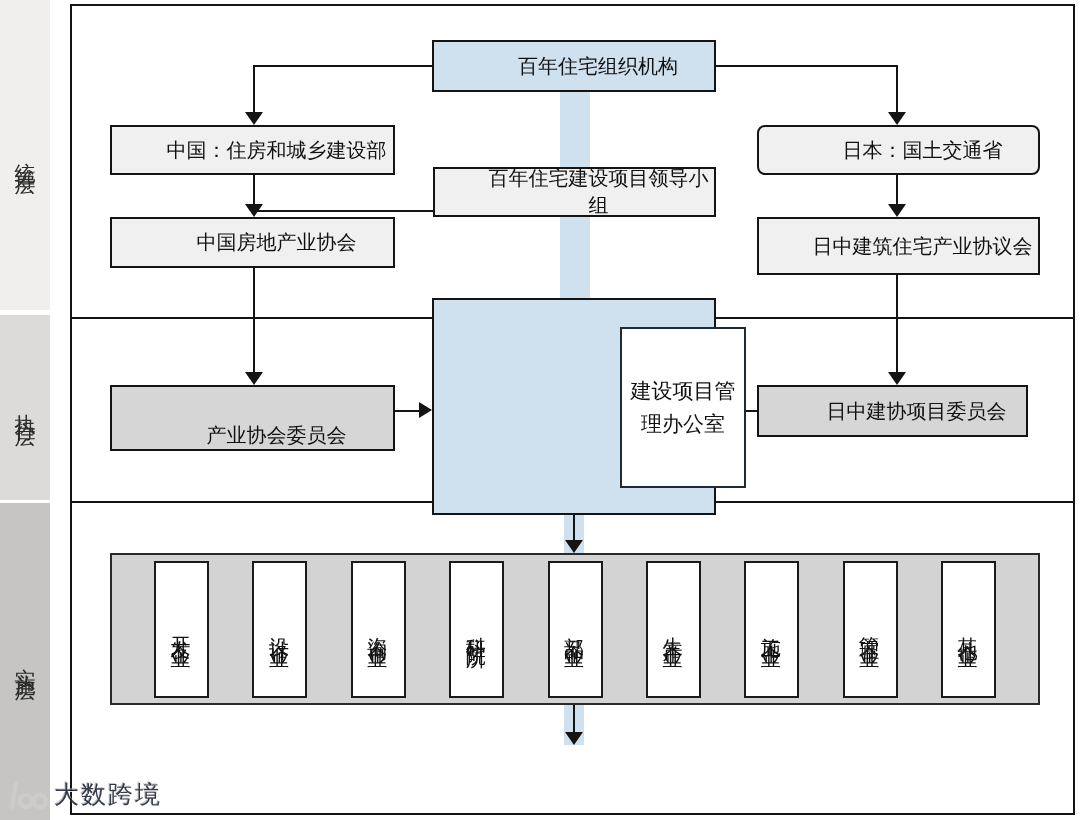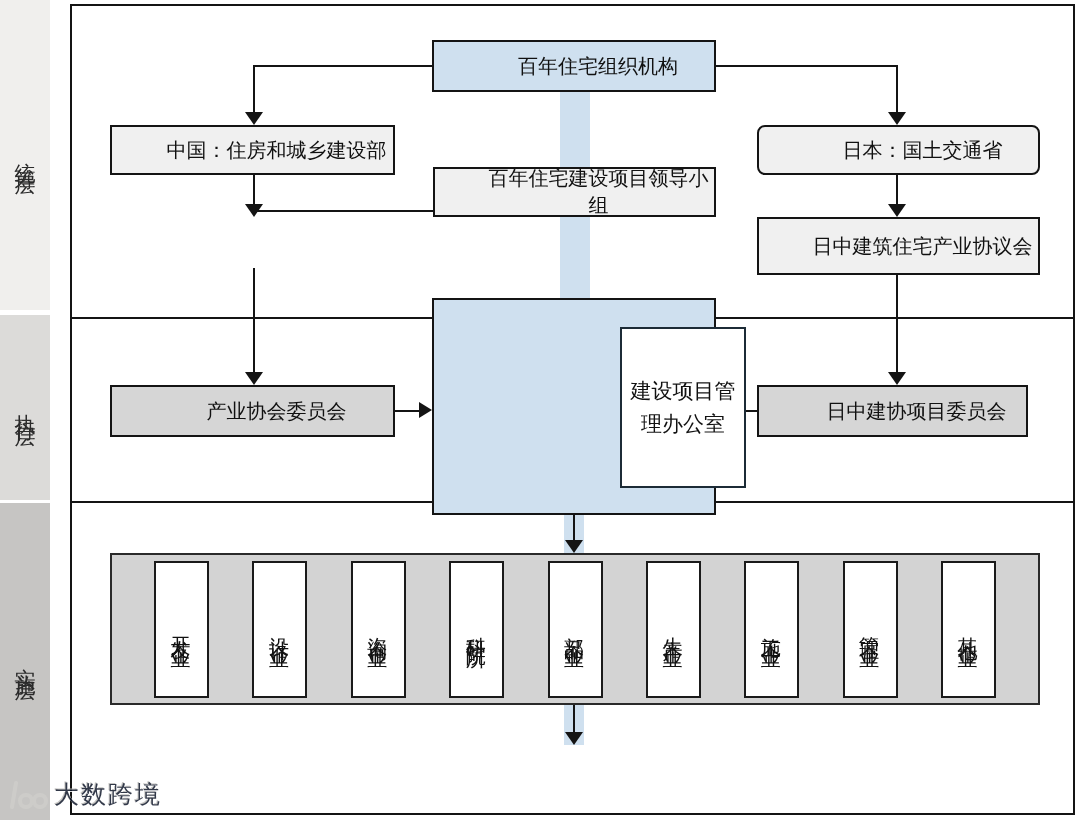--- a/index.html
+++ b/index.html
@@ -93,25 +93,28 @@
   </div>
   <div class="node fill-lgray" style="left:110px;top:125px;width:285px;height:50px;">
     <span>中国：住房和城乡建设部</span>
   </div>
   <div class="node fill-lgray" style="left:433px;top:167px;width:283px;height:50px;">
     <span>百年住宅建设项目领导小组</span>
   </div>
   <div class="node fill-lgray" style="left:757px;top:125px;width:283px;height:50px;border-radius:8px;">
     <span>日本：国土交通省</span>
   </div>
+  <div class="node fill-lgray" style="left:110px;top:217px;width:285px;height:51px;">
+    <span>中国房地产业协会</span>
+  </div>
   <div class="node fill-lgray" style="left:757px;top:217px;width:283px;height:58px;">
     <span>日中建筑住宅产业协议会</span>
   </div>
 
-  <div class="node fill-mgray" style="left:110px;top:385px;width:285px;height:52px;">
+  <div class="node fill-mgray" style="left:110px;top:385px;width:285px;height:66px;align-items:flex-end;">
     <span>产业协会委员会</span>
   </div>
   <div class="node fill-mgray" style="left:757px;top:385px;width:271px;height:52px;">
     <span>日中建协项目委员会</span>
   </div>
 
   <div class="node fill-blue" style="left:432px;top:298px;width:284px;height:217px;"></div>
   <div class="inner-box" style="left:580px;top:327px;margin-left:40px;">
     <span>建设项目管理办公室</span>
   </div>

